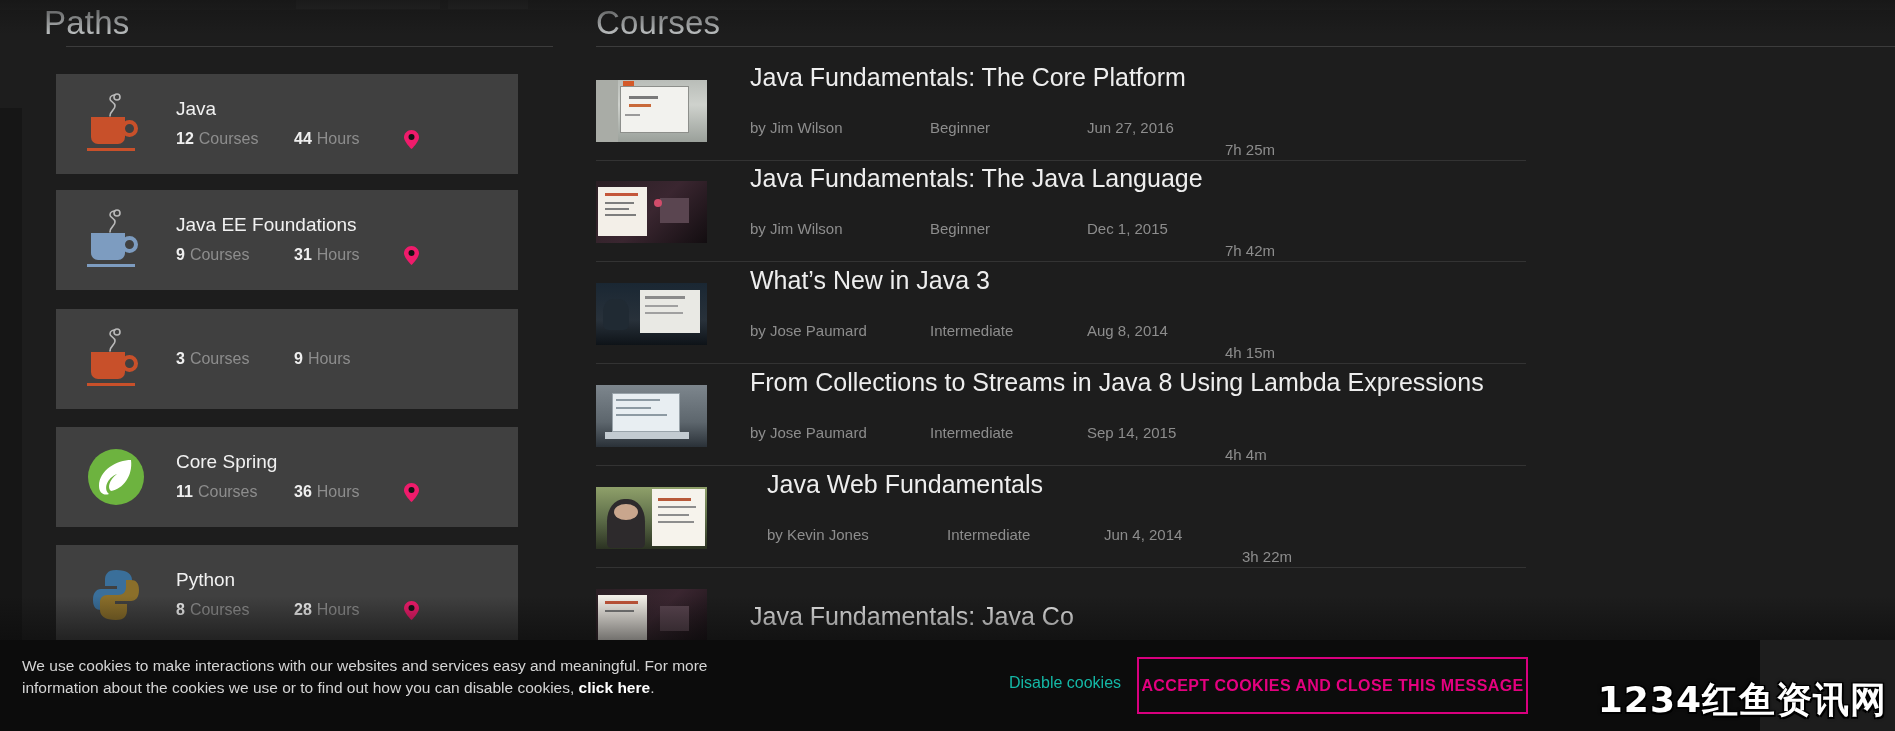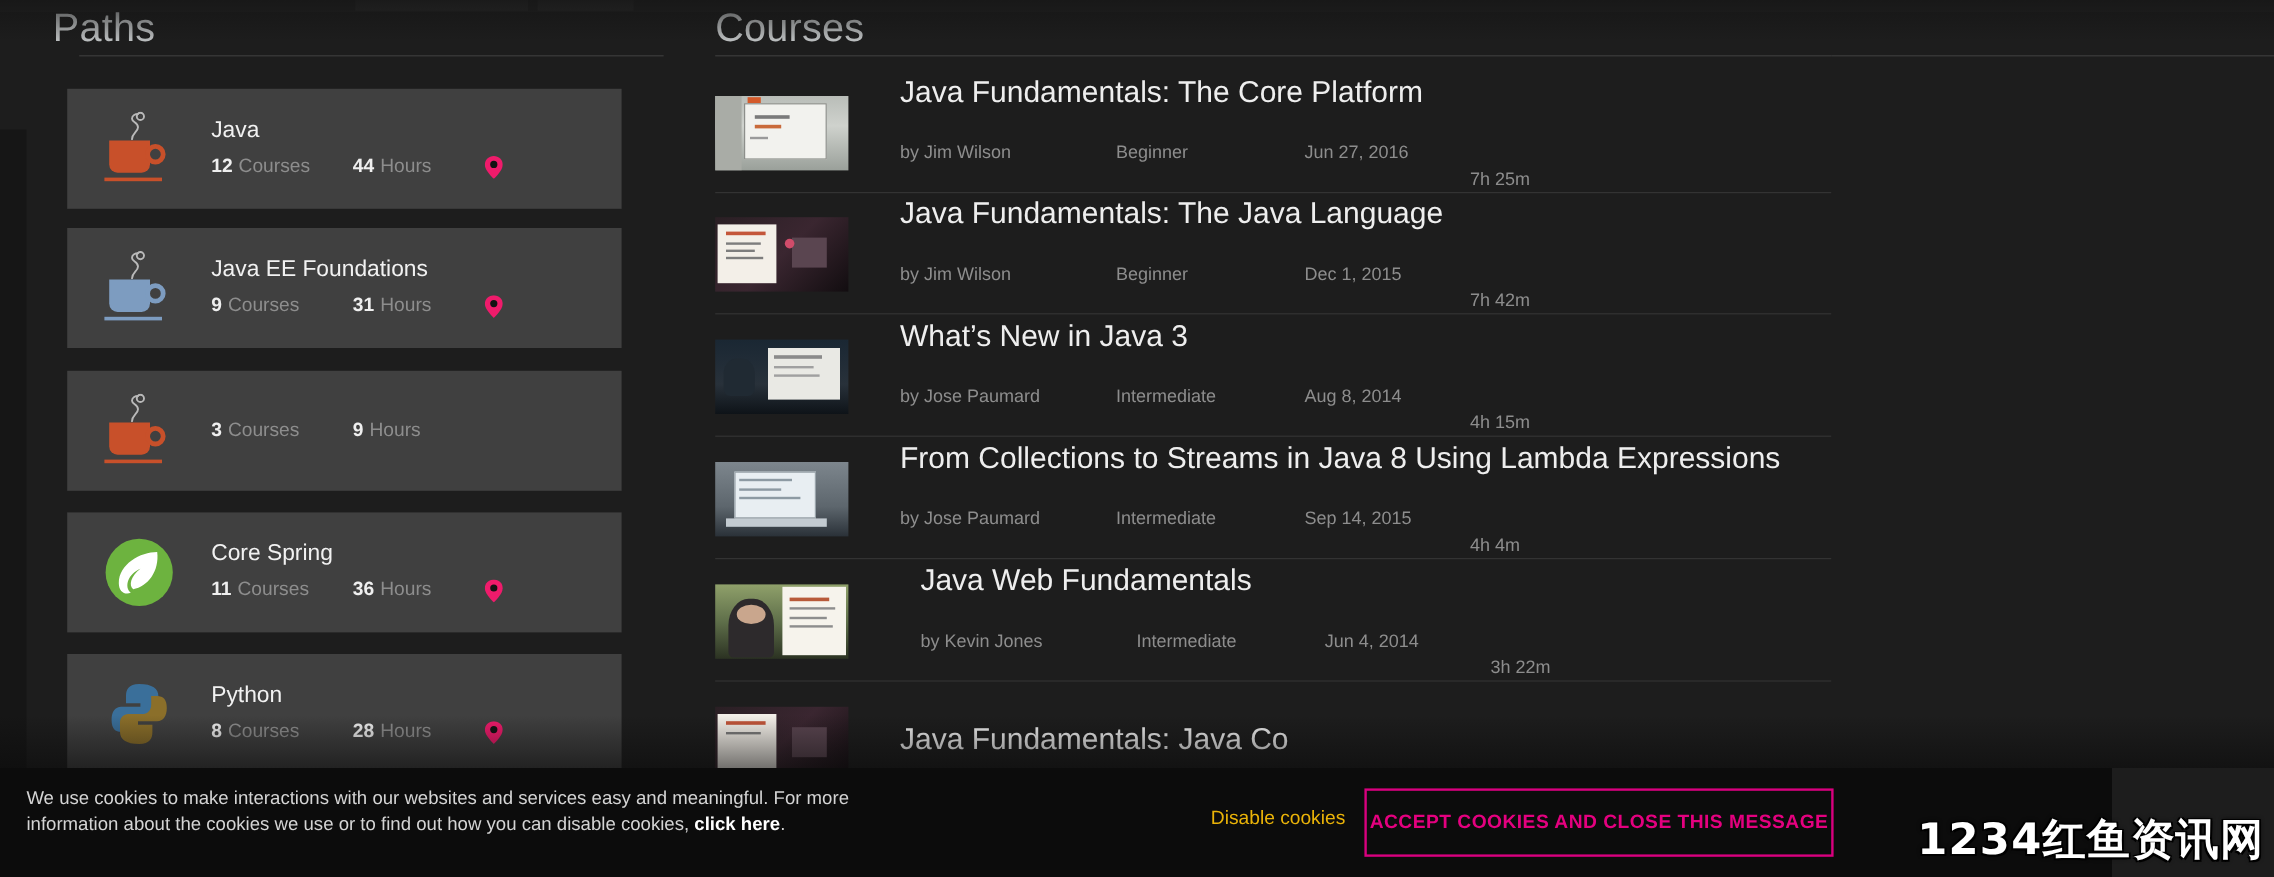--- a/index.html
+++ b/index.html
@@ -258,21 +258,21 @@
     width: 800px;
     font-size: 15.5px;
     line-height: 1.42;
     color: #d4d4d4;
   }
   .cookie-text .bold { font-weight: 700; color: #ffffff; }
   .disable-link {
     position: absolute;
     left: 1009px; top: 34px;
     font-size: 16px;
-    color: #eab308;
+    color: #14b8a6;
     cursor: pointer;
   }
   .accept-btn {
     position: absolute;
     left: 1137px; top: 17px;
     width: 391px;
     height: 57px;
     border: 2px solid #d9007f;
     background: transparent;
     color: #e4007f;

